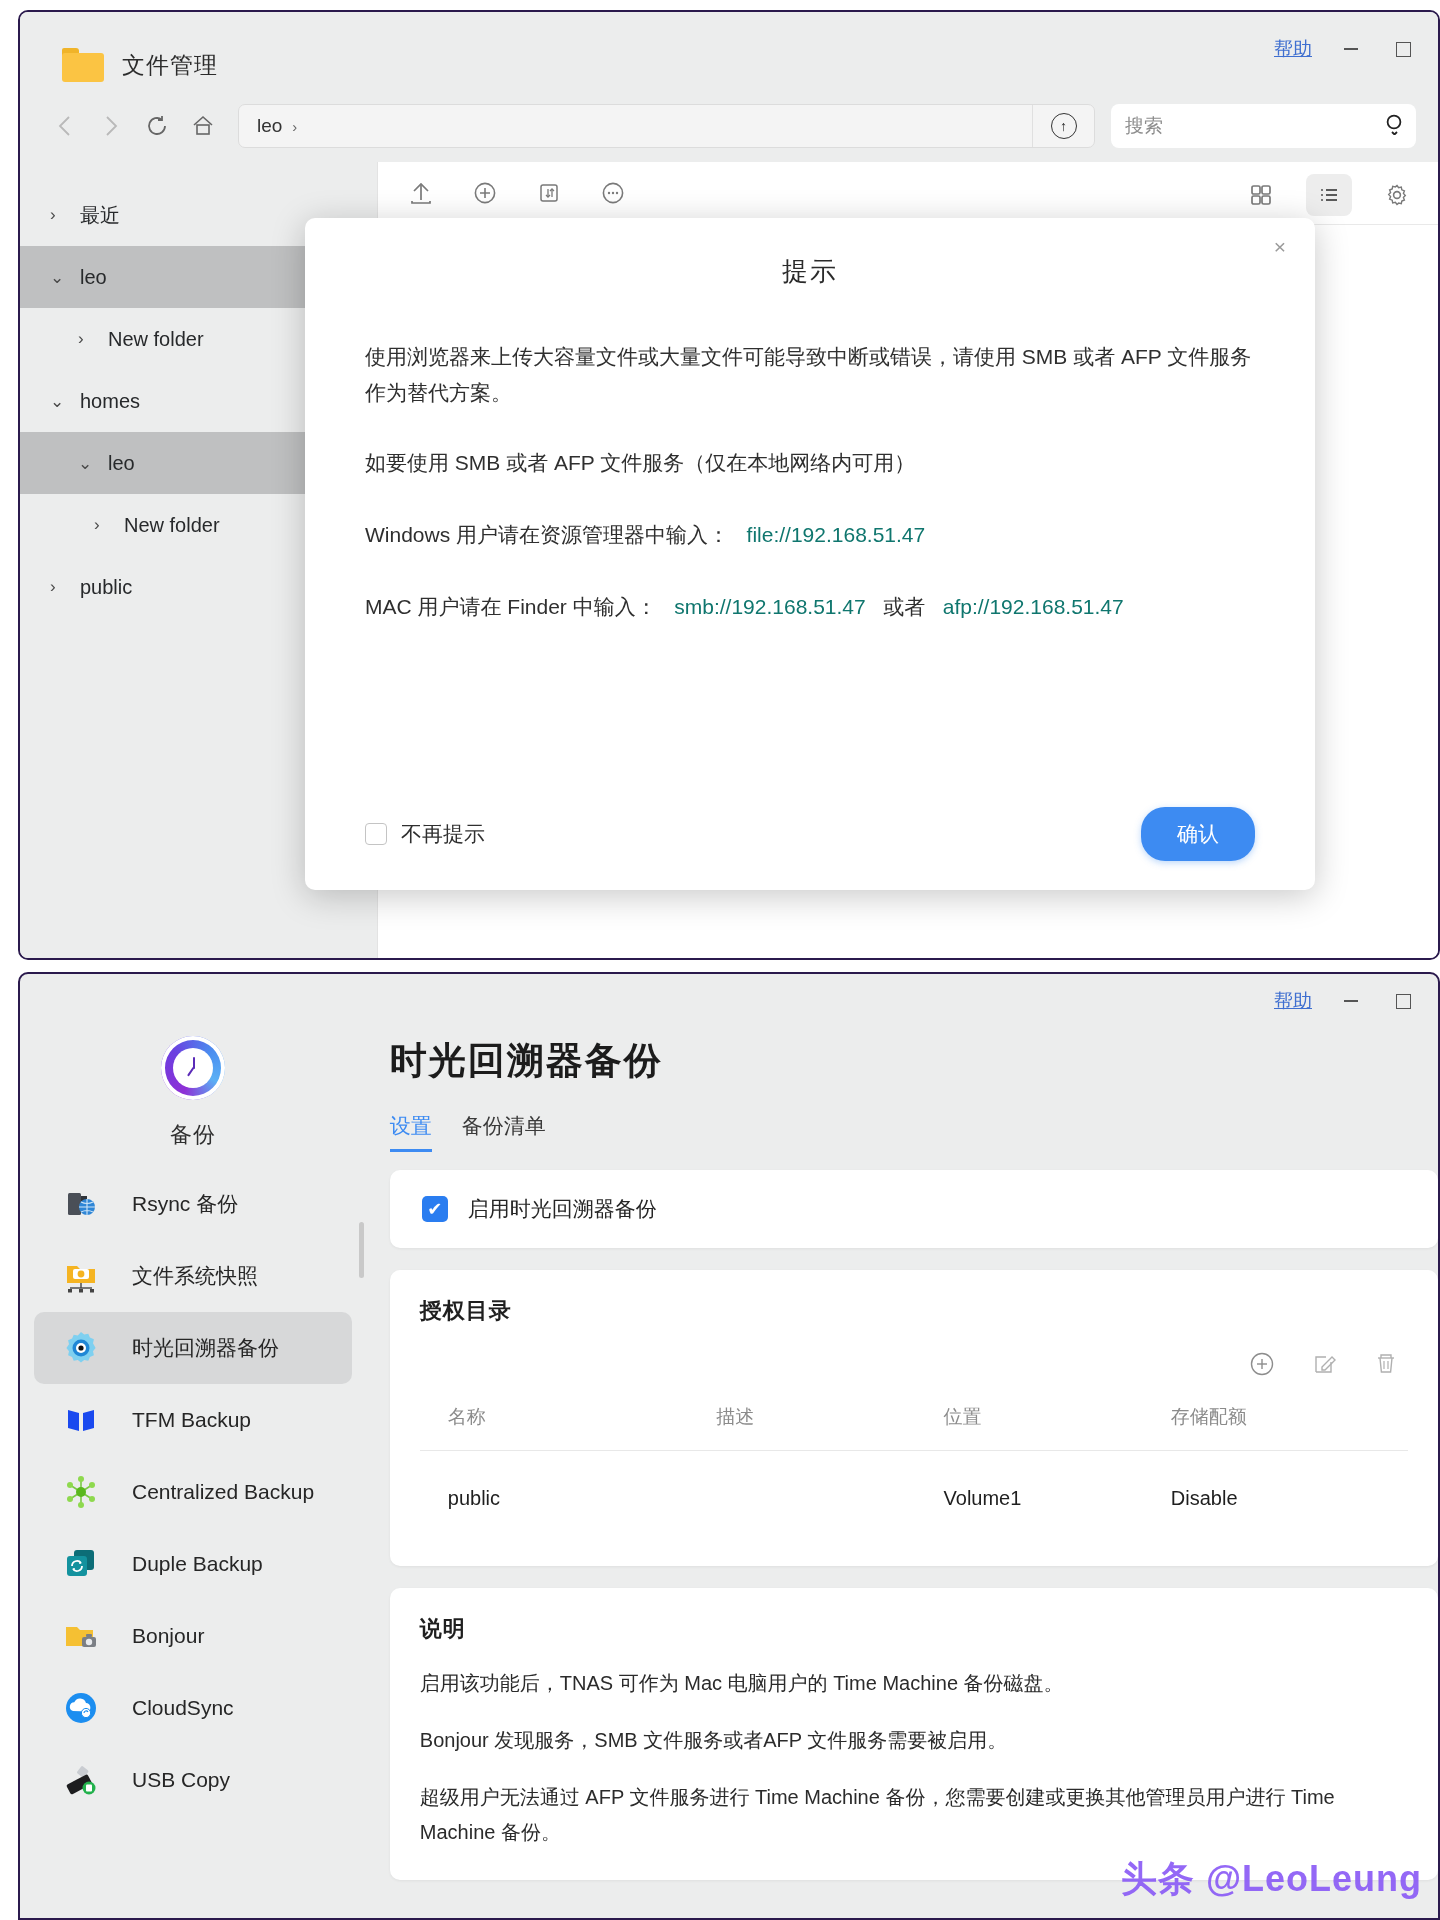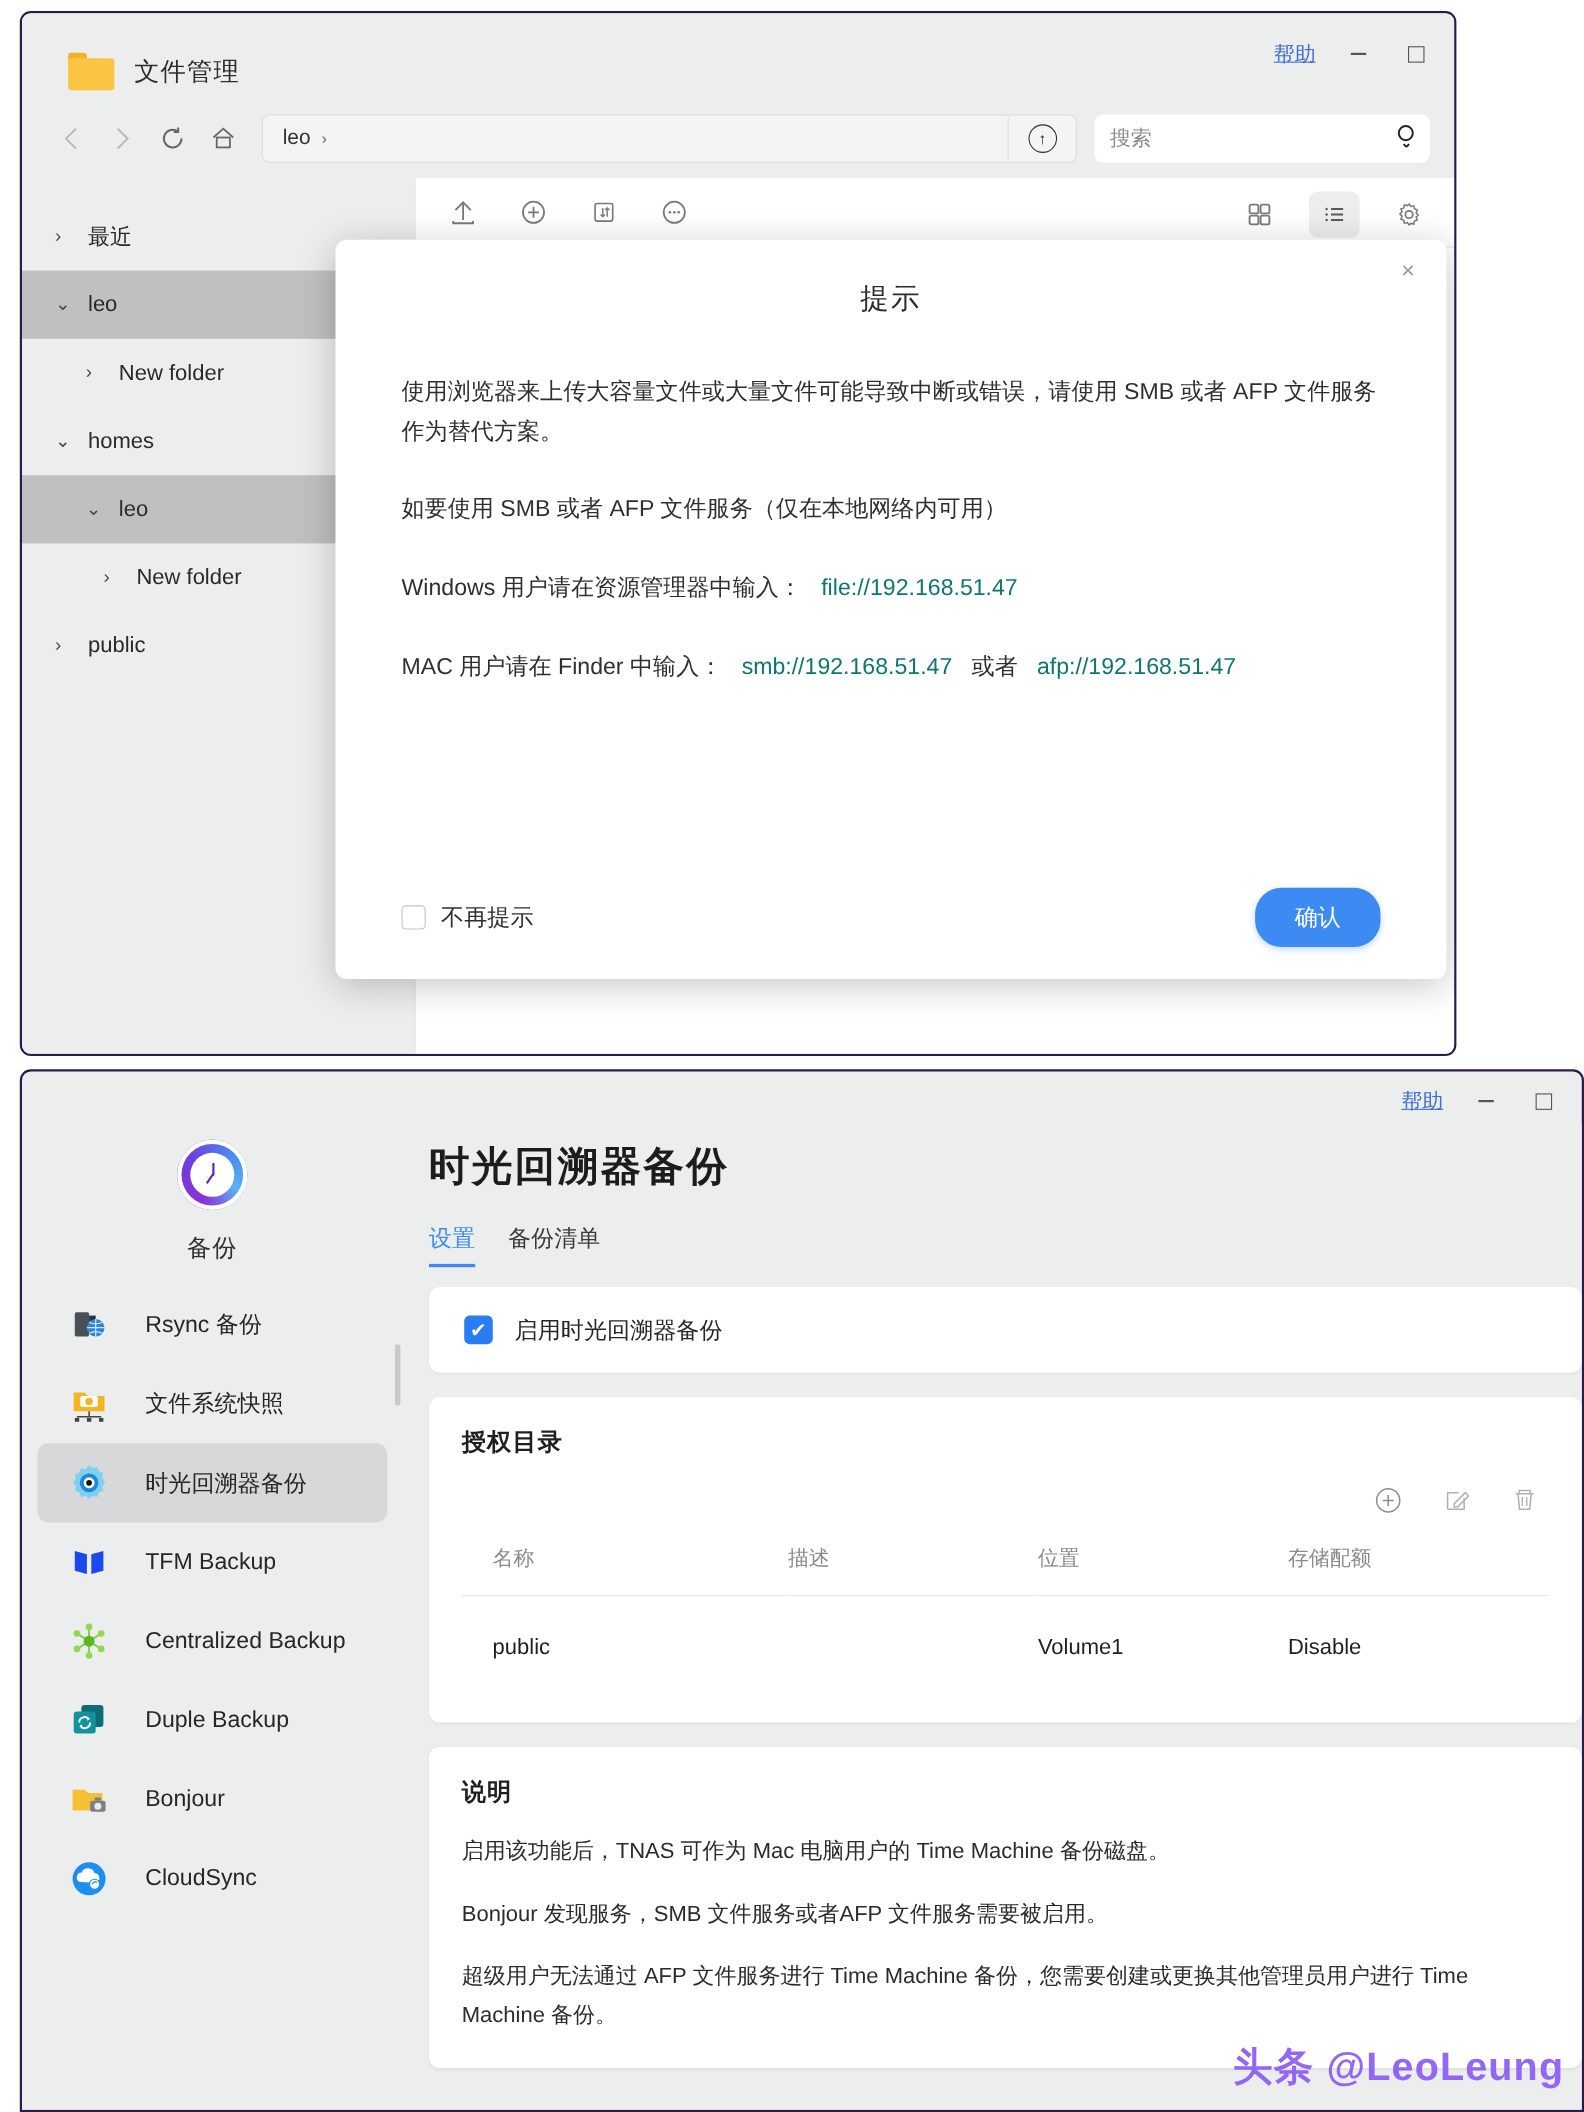--- a/index.html
+++ b/index.html
@@ -7,21 +7,21 @@
     width: 1440px; height: 1920px;
     background: #ffffff;
     font-family: "Liberation Sans", "DejaVu Sans", sans-serif;
     overflow: hidden;
   }
   .page { position: relative; width: 1440px; height: 1920px; background:#fff; }
 
   
   .win1 {
     position: absolute; left: 18px; top: 10px;
-    width: 1306px; height: 950px;
+    width: 1422px; height: 950px;
     background: #eceded;
     border: 2px solid #2b1a4d;
     border-radius: 10px 10px 10px 10px;
     overflow: hidden;
   }
   .win1-titlebar {
     position: relative; height: 78px; background: #eceded;
   }
   .app-title-row {
     position: absolute; left: 42px; top: 36px;
@@ -560,20 +560,31 @@
               <svg width="38" height="38" viewBox="0 0 38 38">
                   <circle cx="19" cy="19" r="15" fill="#1c8ef0"></circle>
                   <path d="M11 22a4.5 4.5 0 0 1 1.3-8.8A6.2 6.2 0 0 1 24 14a4.6 4.6 0 0 1 2 8.6z" fill="#fff"></path>
                   <circle cx="24" cy="24" r="4.6" fill="#fff" stroke="#1c8ef0" stroke-width="1"></circle>
                   <path d="M22 24a2.2 2.2 0 0 1 4-1.2" stroke="#1c8ef0" stroke-width="1.2" fill="none"></path>
                 </svg>
             </span>
             <span>CloudSync</span>
           </div>
 
+          <div class="side-item">
+            <span class="si-ico">
+              <svg width="38" height="38" viewBox="0 0 38 38">
+                  <rect x="16" y="6" width="9" height="9" rx="1.5" transform="rotate(38 20 11)" fill="#c9ccd1"></rect>
+                  <rect x="5" y="18" width="24" height="11" rx="2" transform="rotate(-28 17 23)" fill="#1d1d1f"></rect>
+                  <circle cx="27" cy="27" r="6.5" fill="#22b14c"></circle>
+                  <rect x="24" y="23.5" width="6" height="7" rx="1" fill="#fff"></rect>
+                </svg>
+            </span>
+            <span>USB Copy</span>
+          </div>
         </div>
         <div class="scroll-hint"></div>
       </div>
 
       <div class="w2-main">
         <div class="page-title">时光回溯器备份</div>
         <div class="tabs">
           <div class="tab active">设置</div>
           <div class="tab">备份清单</div>
         </div>

